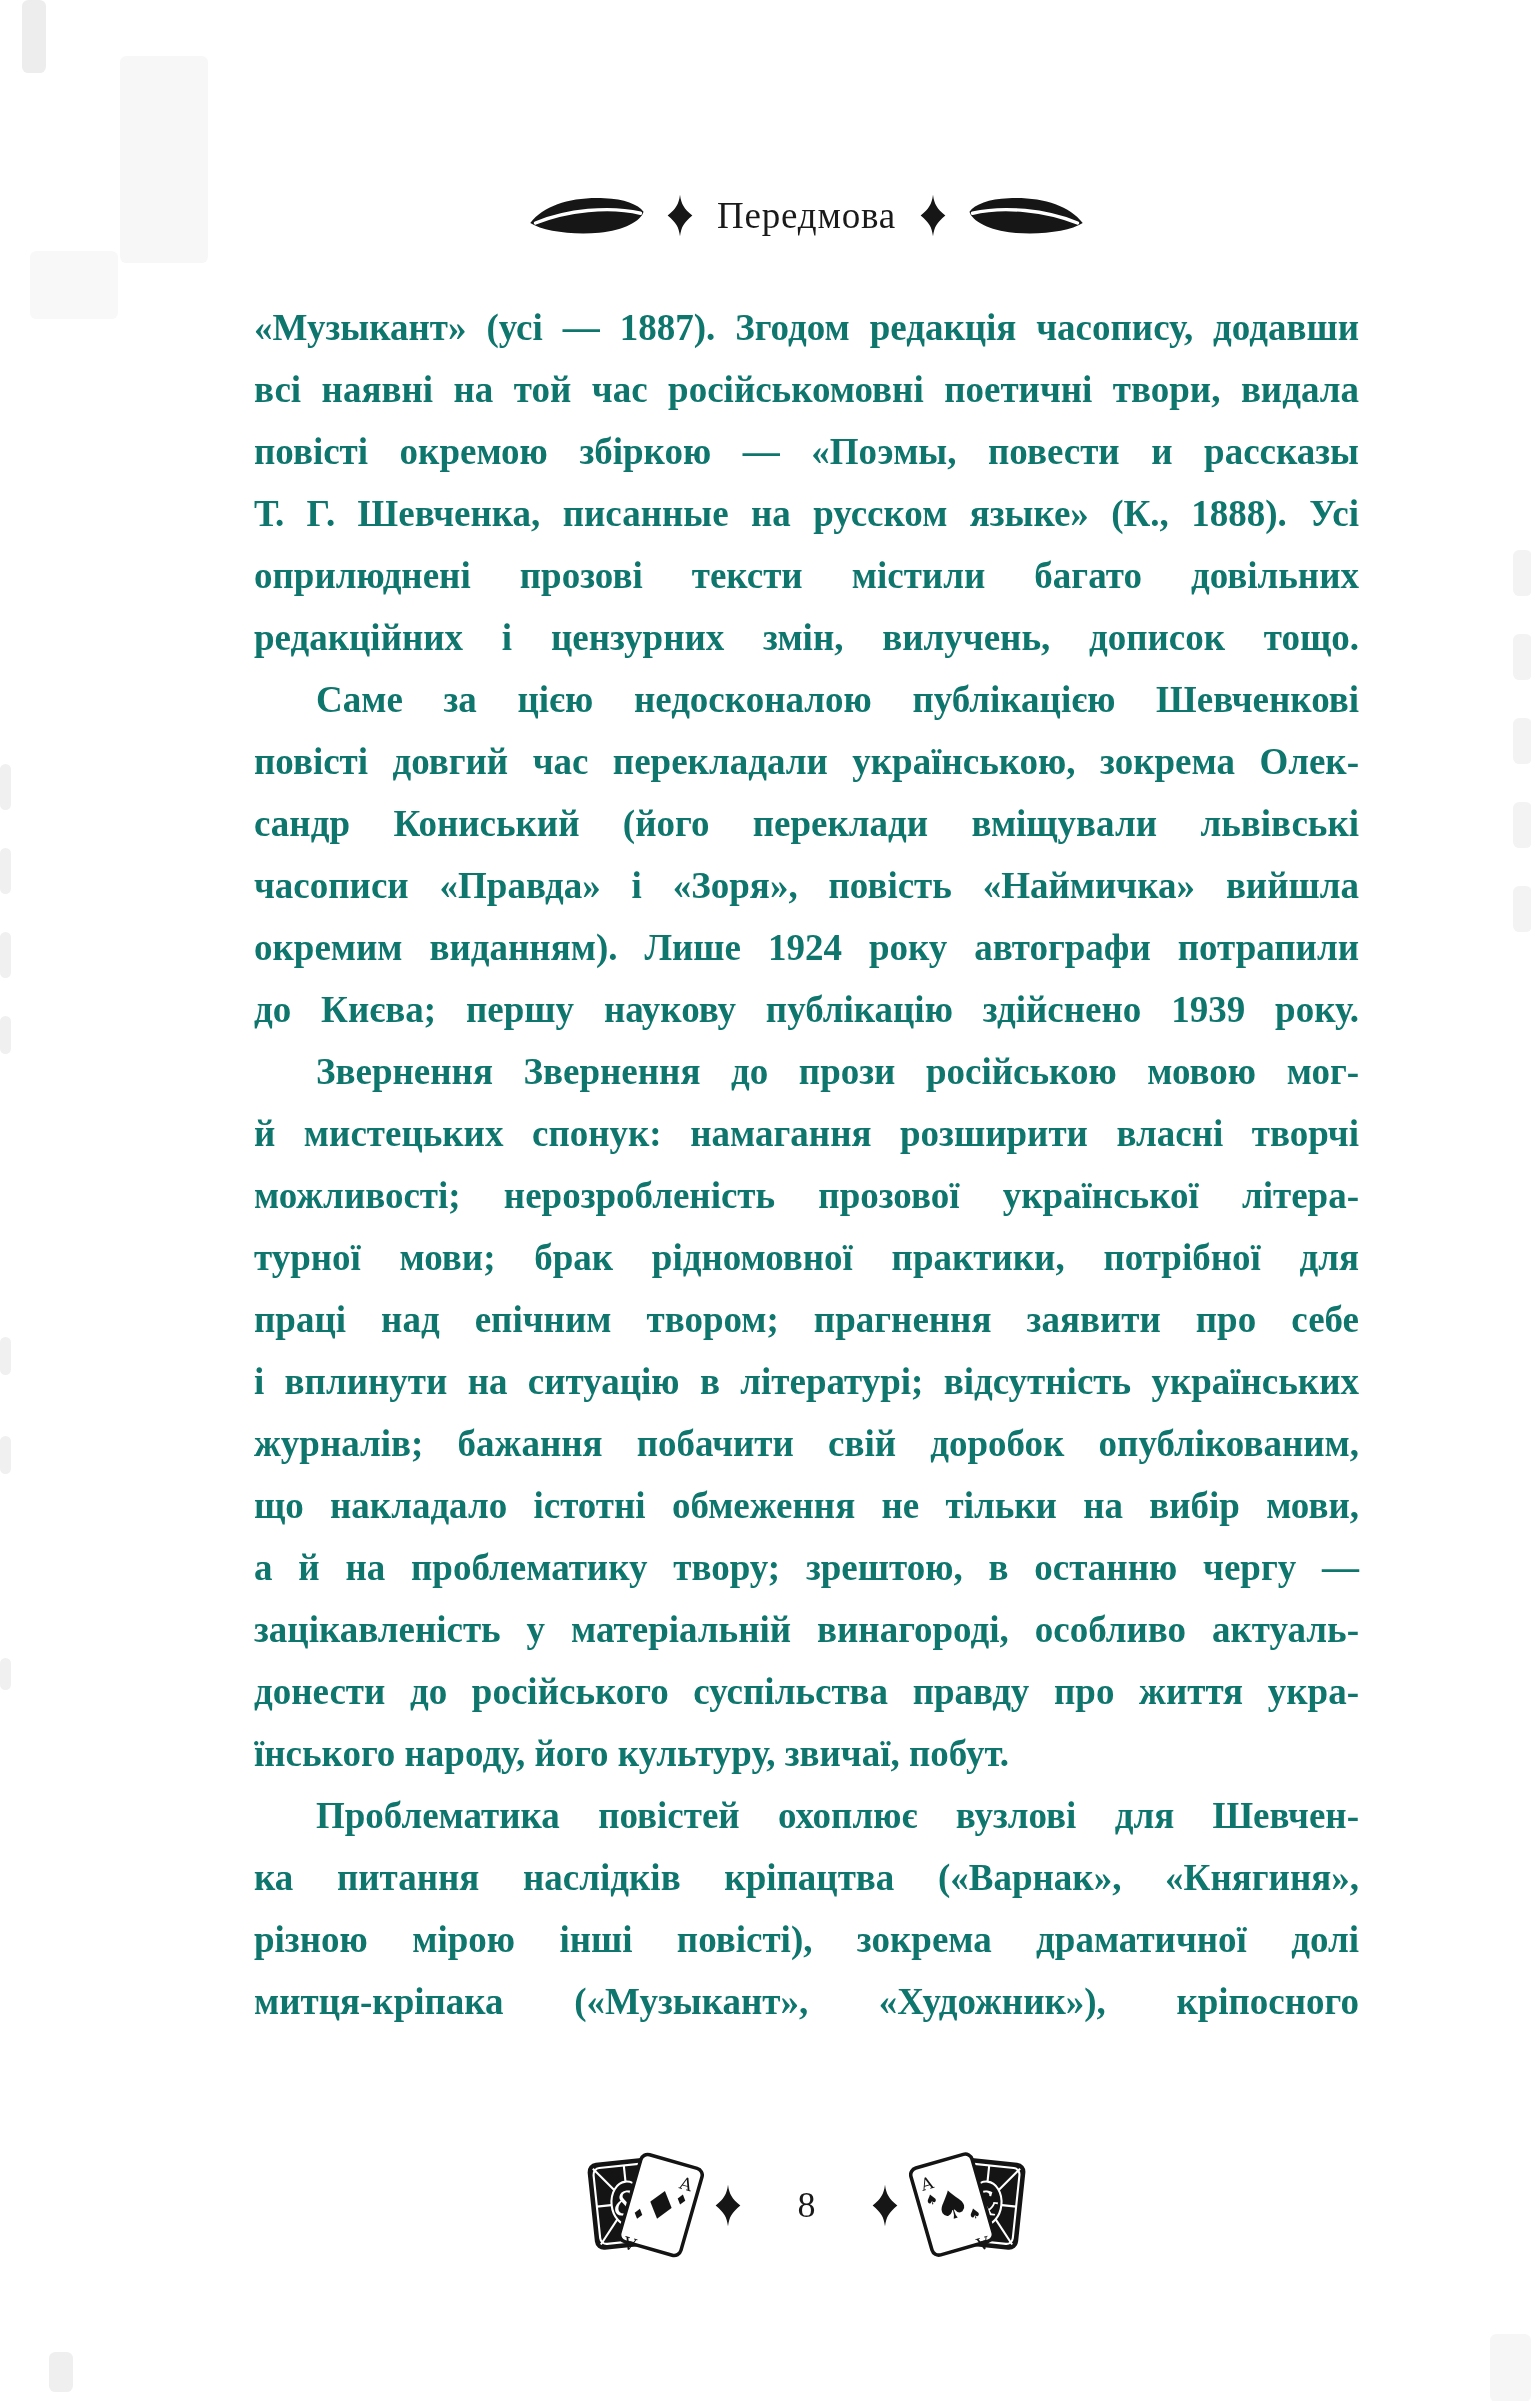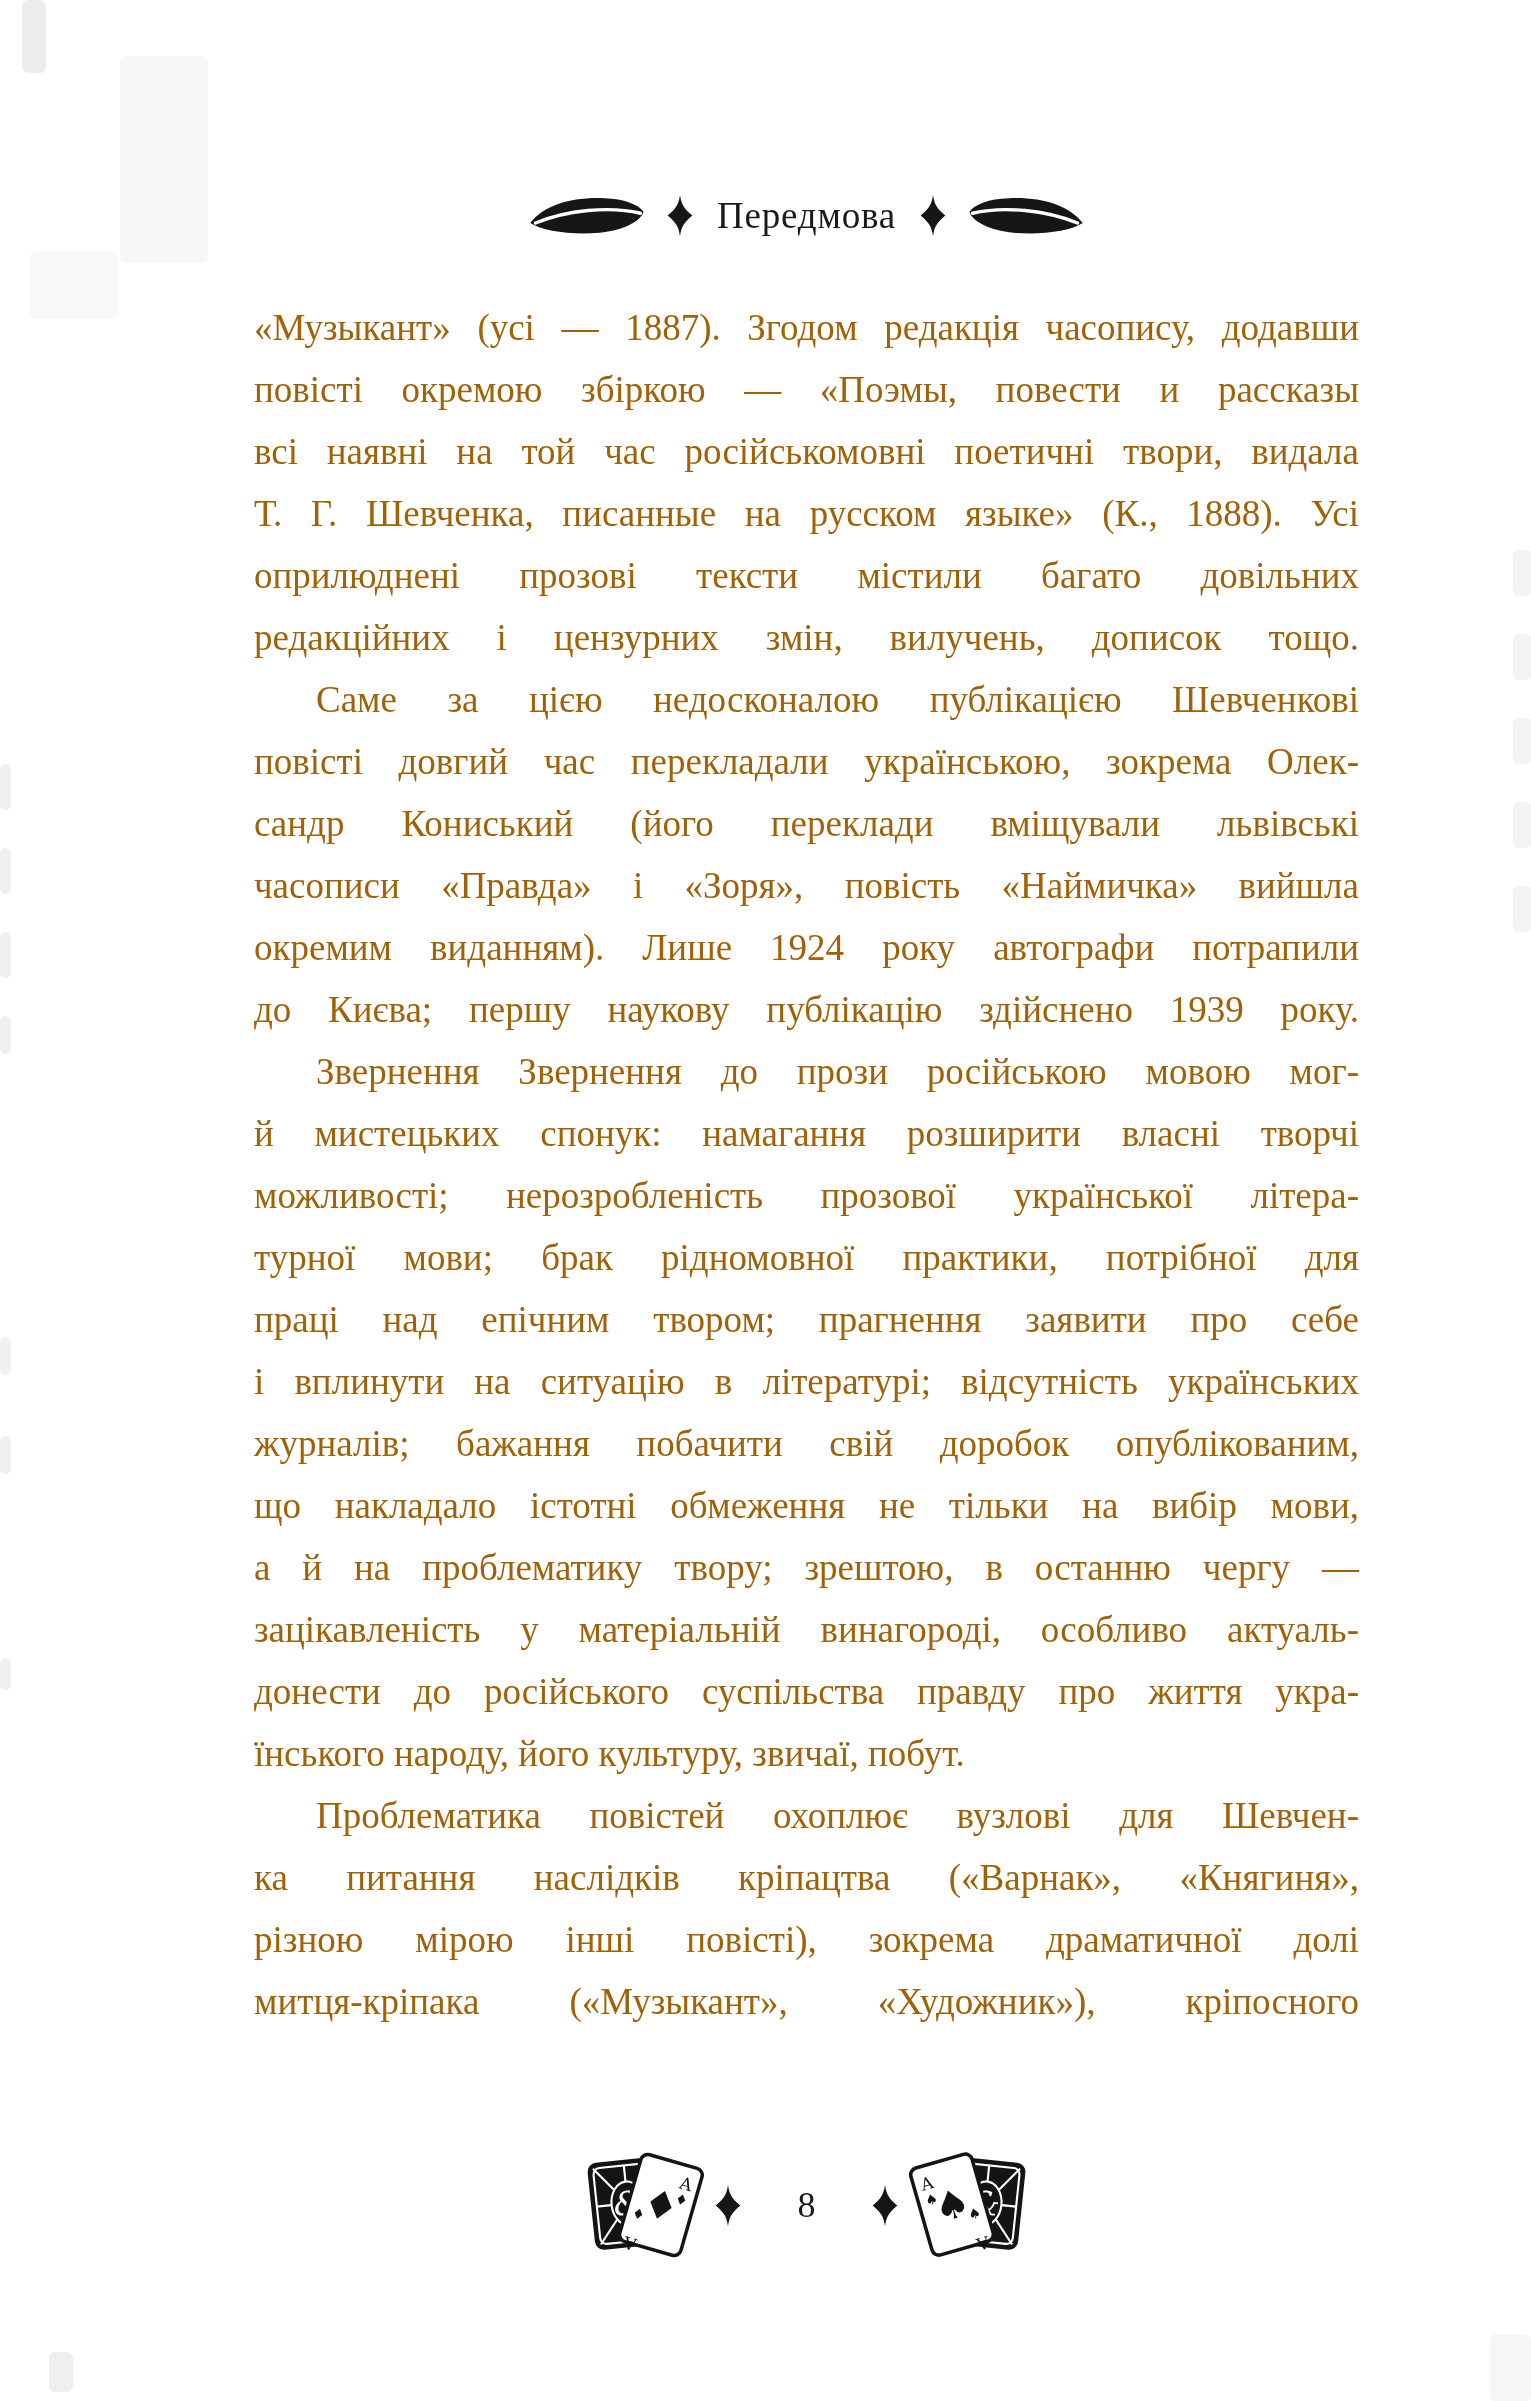--- a/index.html
+++ b/index.html
@@ -19,21 +19,21 @@
   }
   .orn-leaf{width:120px;height:45px;display:block;}
   .orn-star{width:26px;height:45px;display:block;}
   
   .text-block{
     position:absolute;top:297px;left:254px;width:1105px;
   }
   .line{
     height:62px;line-height:62px;font-size:37px;
     text-align:justify;text-align-last:justify;
-    white-space:nowrap;color:#a16207;
+    white-space:nowrap;color:#0f766e;font-weight:bold;
   }
   .line.noj{text-align:center;text-align-last:left;}
   .line.ind{text-indent:62px;}
   
   .footer{
     position:absolute;top:2145px;left:254px;width:1105px;height:120px;
     display:flex;align-items:center;justify-content:center;
   }
   .cards{width:120px;height:107px;display:block;}
   .f-star{width:26px;height:45px;display:block;margin:0 11.2px;}
@@ -61,22 +61,22 @@
   <svg class="orn-leaf" viewBox="0 0 160 60">
     <g transform="scale(-1,1) translate(-160,0)">
       <path d="M3,40 C22,16 58,5 102,7 C128,8 147,15 154,25 C151,37 128,50 95,53 C58,56 20,51 3,40 Z" fill="#161616"></path>
       <path d="M10,40 C52,23 108,17 150,27" fill="none" stroke="#ffffff" stroke-width="4.5" stroke-linecap="round"></path>
     </g>
   </svg>
 </div>
 
 <div class="text-block">
     <div class="line">«Музыкант» (усі — 1887). Згодом редакція часопису, додавши</div>
+    <div class="line">всі наявні на той час російськомовні поетичні твори, видала</div>
     <div class="line">повісті окремою збіркою — «Поэмы, повести и рассказы</div>
-    <div class="line">всі наявні на той час російськомовні поетичні твори, видала</div>
     <div class="line">Т. Г. Шевченка, писанные на русском языке» (К., 1888). Усі</div>
     <div class="line">оприлюднені прозові тексти містили багато довільних</div>
     <div class="line">редакційних і цензурних змін, вилучень, дописок тощо.</div>
     <div class="line ind">Саме за цією недосконалою публікацією Шевченкові</div>
     <div class="line">повісті довгий час перекладали українською, зокрема Олек-</div>
     <div class="line">сандр Кониський (його переклади вміщували львівські</div>
     <div class="line">часописи «Правда» і «Зоря», повість «Наймичка» вийшла</div>
     <div class="line">окремим виданням). Лише 1924 року автографи потрапили</div>
     <div class="line">до Києва; першу наукову публікацію здійснено 1939 року.</div>
     <div class="line ind">Звернення Звернення до прози російською мовою мог-</div>

